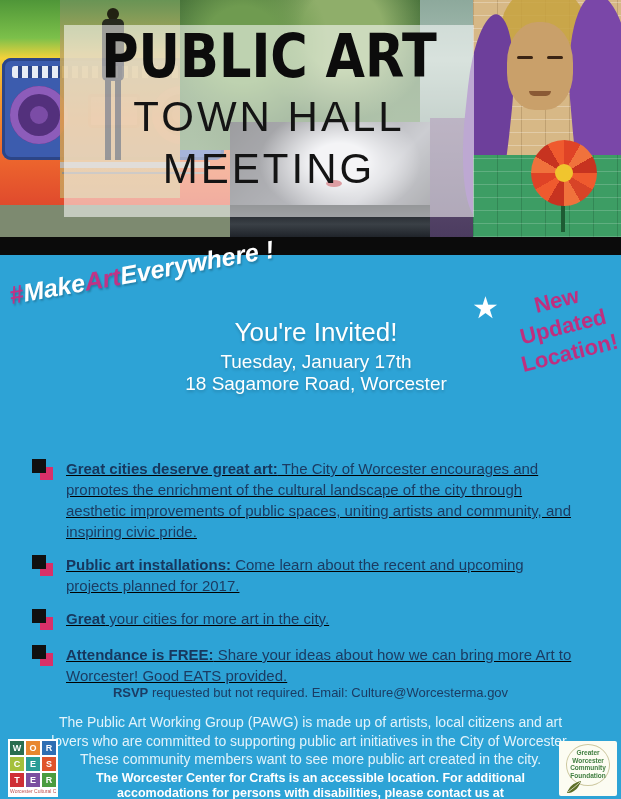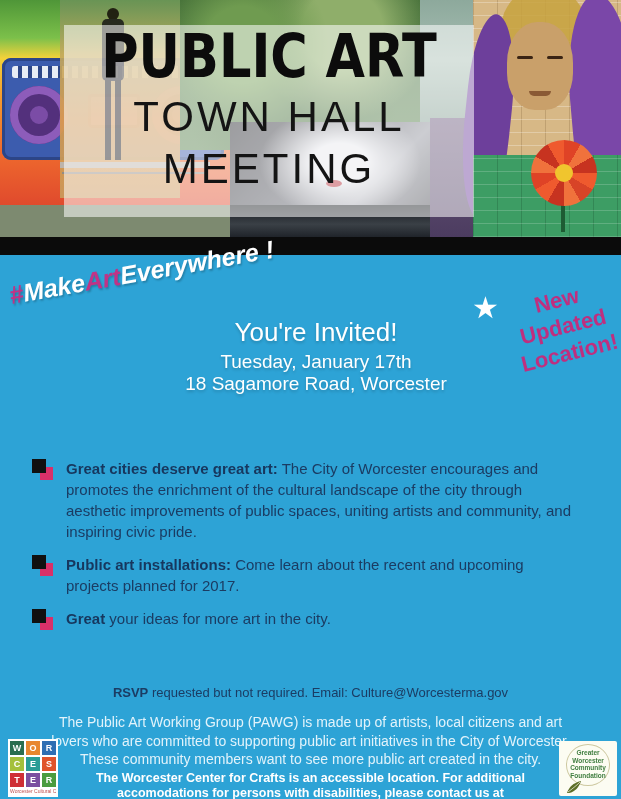--- a/index.html
+++ b/index.html
@@ -82,21 +82,21 @@
     text-shadow:0 2px 3px rgba(0,0,0,.18); }
   .invite-heading { font-size:26px; line-height:30px; margin-bottom:4px; }
   .invite-line { font-size:19px; line-height:21.5px; }
 
   .badge { position:absolute; left:472px; top:38px; width:140px; }
   .badge-star { position:absolute; left:0px; top:0px; font-size:30px; line-height:30px; color:#ffffff; }
   .badge-lines { margin:8px 0 0 26px; transform:rotate(-14deg); transform-origin:left top;
     color:#bf2f7f; font-weight:700; font-size:22px; line-height:27px; text-align:center; }
 
   .bullets { position:absolute; left:32px; top:203px; width:548px; list-style:none; }
-  .bullets li { display:flex; margin-bottom:12px; }
+  .bullets li { display:flex; margin-bottom:12px;text-decoration:underline; }
   .bullets li:nth-child(3) { margin-bottom:13px; }
   .bullet-icon { position:relative; flex:0 0 22px; width:22px; height:22px; margin-right:12px; margin-top:1px; }
   .bullet-icon .sq-pink { position:absolute; left:8px; top:8px; width:13px; height:13px; background:#d93069; }
   .bullet-icon .sq-black { position:absolute; left:0; top:0; width:14px; height:14px; background:#101010; }
   .bullet-text { font-size:15px; line-height:21px; color:#1b3c63; }
   .bullet-text b { font-weight:700; color:#17375e; }
 
   .rsvp { position:absolute; left:0; right:0; top:430px; text-align:center; font-size:13px; line-height:15px; color:#1b3c63; }
   .rsvp b { font-weight:700;text-align:center; }
 
@@ -206,21 +206,28 @@
             <span class="sq-pink"></span>
             <span class="sq-black"></span>
           </span>
         <span class="bullet-text"><b>Public art installations:</b><span> Come learn about the recent and upcoming projects planned for 2017.</span></span>
       </li>
       <li>
         <span class="bullet-icon">
             <span class="sq-pink"></span>
             <span class="sq-black"></span>
           </span>
-        <span class="bullet-text"><b>Great</b><span> your ideas for more art in the city.</span></span>
+        <span class="bullet-text"><b>Great</b><span> your cities for more art in the city.</span></span>
+      </li>
+      <li>
+        <span class="bullet-icon">
+            <span class="sq-pink"></span>
+            <span class="sq-black"></span>
+          </span>
+        <span class="bullet-text"><b>Attendance is FREE:</b><span> Share your ideas about how we can bring more Art to Worcester! Good EATS provided.</span></span>
       </li>
     </ul>
 
     <div class="rsvp"><b>RSVP</b><span> requested but not required. Email: Culture@Worcesterma.gov</span></div>
 
     <div class="pawg">The Public Art Working Group (PAWG) is made up of artists, local citizens and art lovers who are committed to supporting public art initiatives in the City of Worcester. These community members want to see more public art created in the city.</div>
 
     <div class="access">The Worcester Center for Crafts is an accessible location. For additional accomodations for persons with disabilities, please contact us at culture@worcesterma.gov</div>
 
     <div class="logo-w">

